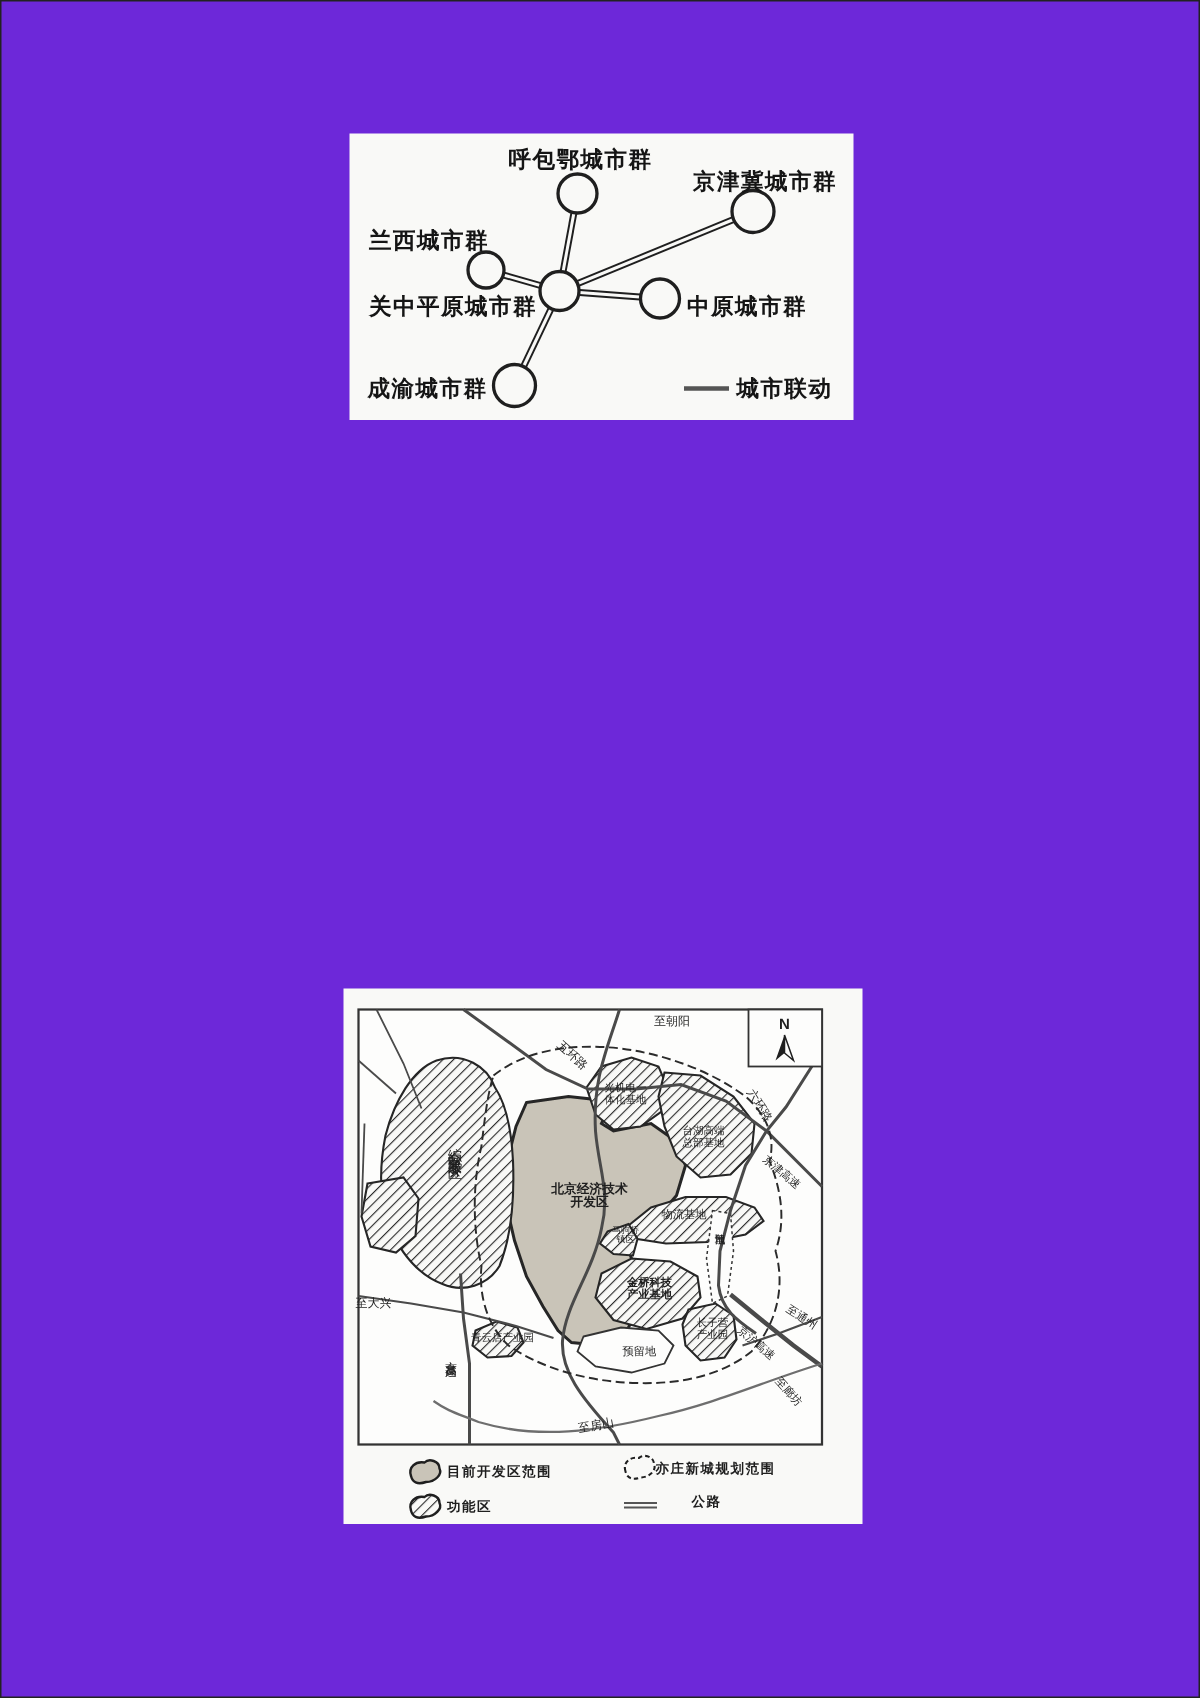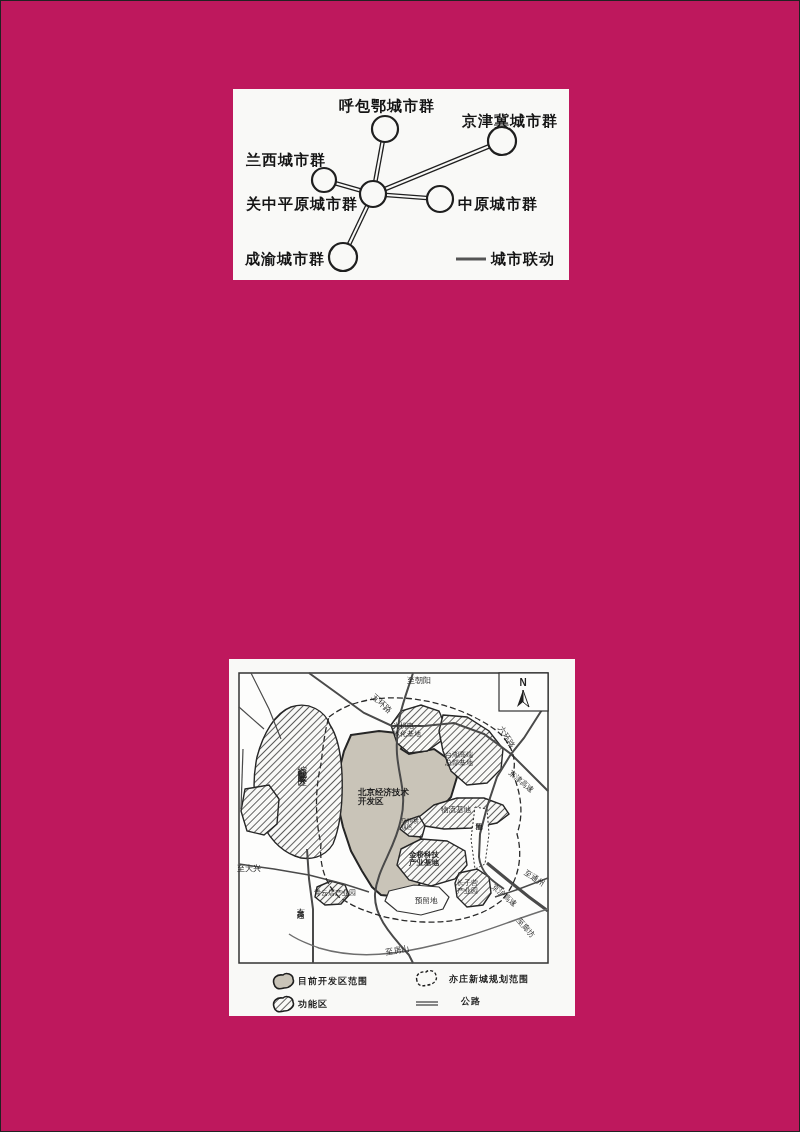--- a/index.html
+++ b/index.html
@@ -1,23 +1,23 @@
 <!DOCTYPE html>
 <html><head>
 <meta charset="utf-8">
 <style>
   html,body{margin:0;padding:0;background:#000;}
-  .page{position:relative;width:800px;height:1132px;background:#be185d;overflow:hidden;
+  .page{position:relative;width:800px;height:1132px;background:#6d28d9;overflow:hidden;
         border:1px solid #222;box-sizing:border-box;
         font-family:"Liberation Sans",sans-serif;}
   .panel{position:absolute;background:#f9f9f7;}
   .panel svg{position:absolute;left:0;top:0;}
   .lbl{position:absolute;color:#1f1f1f;white-space:nowrap;line-height:1.08;
        font-family:"Liberation Sans",sans-serif;}
-  .lbl.center{text-align:left;}
+  .lbl.center{text-align:center;}
   .vert{writing-mode:vertical-rl;text-orientation:upright;}
   .rot{transform-origin:left top;}
 </style>
 </head>
 <body>
 
 <div class="page">
 
   <div class="panel" style="left:232px;top:88px;width:336px;height:191px;">
     <svg width="336" height="191" viewBox="0 0 336 191">
@@ -119,21 +119,21 @@
 
       <g>
         <path d="M45,325 C43,319 48,315 54,316 C57,313 64,315 64,320 C66,324 61,329 55,329 C49,331 46,329 45,325 Z" fill="#c9c4b8" stroke="#1f1f1f" stroke-width="1.6"></path>
         <path d="M45,348 C43,342 48,338 54,339 C57,336 64,338 64,343 C66,347 61,352 55,352 C49,354 46,352 45,348 Z" fill="url(#hatch)" stroke="#1f1f1f" stroke-width="1.6"></path>
         <path d="M188,322 C186,316 191,312 197,313 C200,310 207,312 207,317 C209,321 204,326 198,326 C192,328 189,326 188,322 Z" fill="#f9f9f7" stroke="#1f1f1f" stroke-width="1.4" stroke-dasharray="3 2"></path>
         <line x1="187" y1="343" x2="209" y2="343" stroke="#555" stroke-width="1.4"></line>
         <line x1="187" y1="346" x2="209" y2="346" stroke="#555" stroke-width="1.4"></line>
       </g>
     </svg>
 
-    <div class="lbl" style="left:178px;top:18px;font-size:8px;">至朝阳</div>
+    <div class="lbl" style="left:207px;top:18px;font-size:8px;">至朝阳</div>
     <div class="lbl rot" style="left:146px;top:34px;font-size:8px;transform:rotate(42deg);">五环路</div>
     <div class="lbl rot" style="left:274px;top:66px;font-size:8px;transform:rotate(58deg);">六环路</div>
     <div class="lbl rot" style="left:283px;top:110px;font-size:7.5px;transform:rotate(40deg);">京津高速</div>
     <div class="lbl rot" style="left:298px;top:210px;font-size:7.5px;transform:rotate(33deg);">至通州</div>
     <div class="lbl rot" style="left:266px;top:224px;font-size:7.5px;transform:rotate(40deg);">京沪高速</div>
     <div class="lbl rot" style="left:292px;top:258px;font-size:7.5px;transform:rotate(48deg);">至廊坊</div>
     <div class="lbl rot" style="left:156px;top:290px;font-size:8px;transform:rotate(-10deg);">至房山</div>
     <div class="lbl vert" style="left:66px;top:242px;font-size:8px;letter-spacing:1px;">京台高速</div>
     <div class="lbl" style="left:8px;top:206px;font-size:8px;">至大兴</div>
 
@@ -162,17 +162,17 @@
     <div class="lbl" style="left:85px;top:230px;font-size:7px;">青云店产业园</div>
     <div class="lbl center" style="left:228px;top:220px;width:36px;font-size:7px;">
       <div>长子营</div>
       <div>产业园</div>
     </div>
     <div class="lbl" style="left:186px;top:238px;font-size:7.5px;">预留地</div>
     <div class="lbl vert" style="left:246px;top:158px;font-size:7px;">预留地</div>
 
     <div class="lbl" style="left:69px;top:318px;font-size:9px;font-weight:700;letter-spacing:1px;">目前开发区范围</div>
     <div class="lbl" style="left:69px;top:341px;font-size:9px;font-weight:700;letter-spacing:1px;">功能区</div>
-    <div class="lbl" style="left:220px;top:316px;font-size:9px;font-weight:700;letter-spacing:1px;">亦庄新城规划范围</div>
+    <div class="lbl" style="left:208px;top:316px;font-size:9px;font-weight:700;letter-spacing:1px;">亦庄新城规划范围</div>
     <div class="lbl" style="left:232px;top:338px;font-size:9px;font-weight:700;letter-spacing:1px;">公路</div>
   </div>
 
 </div>
 
 </body></html>

